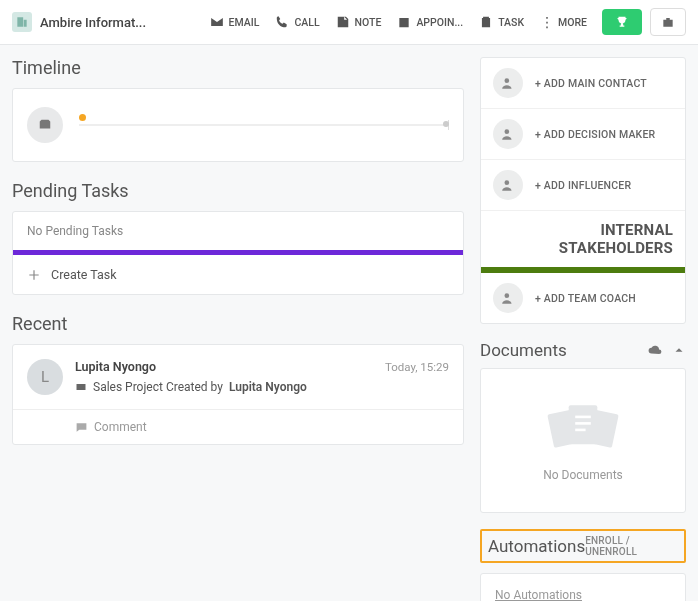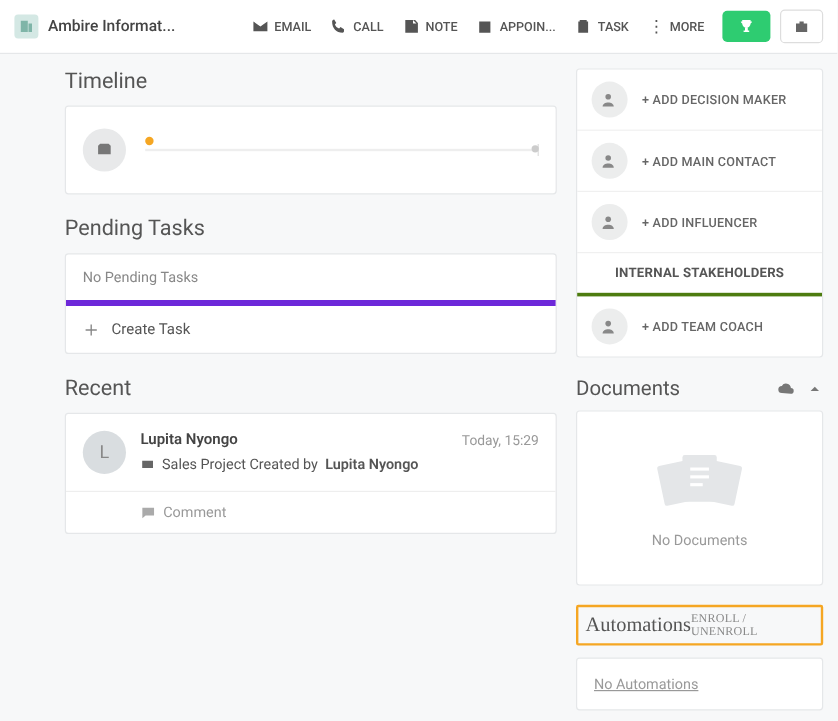--- a/index.html
+++ b/index.html
@@ -10,21 +10,21 @@
 .company-name { font-weight: 500; color: #444; white-space: nowrap; overflow: hidden; text-overflow: ellipsis; font-size: 13px; }
 .actions { display: flex; gap: 2px; align-items: center; flex: 1; justify-content: flex-end; }
 .act-btn { display: flex; align-items: center; gap: 5px; padding: 4px 7px; color: #555; font-size: 10.5px; font-weight: 500; cursor: pointer; border-radius: 3px; }
 .act-btn svg, .act-btn .dots { width: 14px; height: 14px; fill: #555; }
 .more-dots { font-size: 14px; letter-spacing: -1px; }
 .green-btn { background: #2ecc71; border-radius: 4px; padding: 6px 12px; margin-left: 6px; cursor: pointer; display:flex; align-items:center; justify-content:center; }
 .green-btn svg { fill: #fff; width: 16px; height: 14px; }
 .box-btn { border: 1px solid #ddd; border-radius: 4px; padding: 6px 10px; margin-left: 6px; cursor: pointer; display:flex; align-items:center; justify-content:center; }
 .box-btn svg { fill: #666; width: 14px; height: 14px; }
 .layout { display: flex; gap: 16px; padding: 12px; align-items: flex-start; }
-.main { flex: 1; min-width: 0; margin-left: 42px; }
+.main { flex: 1; min-width: 0; }
 .side { width: 206px; flex-shrink: 0; }
 .sec-title { font-size: 18px; font-weight: 400; color: #555; margin-bottom: 10px; }
 .card { background: #fff; border: 1px solid #e5e7e9; border-radius: 3px; margin-bottom: 18px; }
 .timeline-card { display: flex; align-items: center; padding: 18px 14px; gap: 16px; }
 .tl-icon { width: 36px; height: 36px; background: #e8e9ea; border-radius: 50%; display:flex; align-items:center; justify-content:center; flex-shrink:0; }
 .tl-icon svg { fill:#777; width:14px; height:14px; }
 .tl-track { flex: 1; height: 2px; background: #eee; position: relative; }
 .tl-dot-start { position:absolute; left:0; top:-10px; width:7px; height:7px; background:#f5a623; border-radius:50%; }
 .tl-dot-end { position:absolute; right:0; top:-3px; width:6px; height:6px; background:#ccc; border-radius:50%; }
 .tl-tick-end { position:absolute; right:0; top:-4px; bottom:-4px; width:1px; background:#ddd; height:10px; }
@@ -42,29 +42,29 @@
 .rec-line svg { width:12px; height:12px; fill:#666; }
 .rec-line strong { font-weight:600; }
 .comment-row { border-top:1px solid #eee; padding: 10px 14px 10px 62px; display:flex; align-items:center; gap:6px; color:#999; font-size:12px; cursor:pointer; }
 .comment-row svg { width:13px; height:13px; fill:#aaa; }
 .side-card { background:#fff; border:1px solid #e5e7e9; border-radius:3px; margin-bottom:16px; }
 .add-row { display:flex; align-items:center; gap:12px; padding:10px 12px; border-bottom:1px solid #f0f0f0; cursor:pointer; }
 .add-row:last-child { border-bottom:none; }
 .add-icon { width:30px; height:30px; border-radius:50%; background:#eceded; display:flex; align-items:center; justify-content:center; flex-shrink:0; }
 .add-icon svg { width:14px; height:14px; fill:#888; }
 .add-label { font-size:10.5px; font-weight:500; color:#666; letter-spacing:0.2px; }
-.int-head { padding:10px 12px; text-align:center; font-size:11px; font-weight:700; color:#555; border-bottom:3px solid #4d7c0f; letter-spacing:0.2px; }
+.int-head { padding:10px 12px; text-align:right; font-size:15px; font-weight:700; color:#555; border-bottom:6px solid #4d7c0f; letter-spacing:0.2px; }
 .doc-head { display:flex; align-items:center; justify-content:space-between; margin-bottom:8px; }
 .doc-title { font-size:17px; color:#555; font-weight:400; }
 .doc-actions { display:flex; gap:10px; align-items:center; }
 .doc-actions svg { width:14px; height:14px; fill:#777; cursor:pointer; }
 .doc-empty { display:flex; flex-direction:column; align-items:center; justify-content:flex-end; padding: 30px 10px; }
 .doc-empty-icon { margin-bottom:12px; }
 .doc-empty-text { color:#999; font-size:12px; }
-.auto-wrap { border:2px solid #f5a623; border-radius:2px; padding:4px 6px; margin-bottom:10px;font-family:Liberation Serif, serif; }
+.auto-wrap { border:2px solid #f5a623; border-radius:2px; padding:4px 6px; margin-bottom:10px; }
 .auto-head { display:flex; align-items:center; justify-content:space-between; }
 .auto-title { font-size:17px; color:#555; font-weight:400; }
 .auto-link { font-size:10px; color:#888; font-weight:500; cursor:pointer; letter-spacing:0.2px; }
 .auto-empty { padding:14px; color:#999; font-size:12px;text-decoration:underline; }
 </style>
 </head>
 <body>
 
 <div class="topbar">
   <div class="company">
@@ -182,30 +182,30 @@
   <div class="side">
 
     <div class="side-card">
       <div class="add-row">
         <div class="add-icon">
             <svg viewBox="0 0 24 24">
               <circle cx="10" cy="8" r="4"></circle>
               <path d="M2 22c0-4 4-6 8-6s8 2 8 6M18 6v6M15 9h6"></path>
             </svg>
           </div>
+        <div class="add-label">+ ADD MAIN CONTACT</div>
+      </div>
+      <div class="add-row">
+        <div class="add-icon">
+            <svg viewBox="0 0 24 24">
+              <circle cx="10" cy="8" r="4"></circle>
+              <path d="M2 22c0-4 4-6 8-6s8 2 8 6M18 6v6M15 9h6"></path>
+            </svg>
+          </div>
         <div class="add-label">+ ADD DECISION MAKER</div>
-      </div>
-      <div class="add-row">
-        <div class="add-icon">
-            <svg viewBox="0 0 24 24">
-              <circle cx="10" cy="8" r="4"></circle>
-              <path d="M2 22c0-4 4-6 8-6s8 2 8 6M18 6v6M15 9h6"></path>
-            </svg>
-          </div>
-        <div class="add-label">+ ADD MAIN CONTACT</div>
       </div>
       <div class="add-row">
         <div class="add-icon">
             <svg viewBox="0 0 24 24">
               <circle cx="10" cy="8" r="4"></circle>
               <path d="M2 22c0-4 4-6 8-6s8 2 8 6M18 6v6M15 9h6"></path>
             </svg>
           </div>
         <div class="add-label">+ ADD INFLUENCER</div>
       </div>

